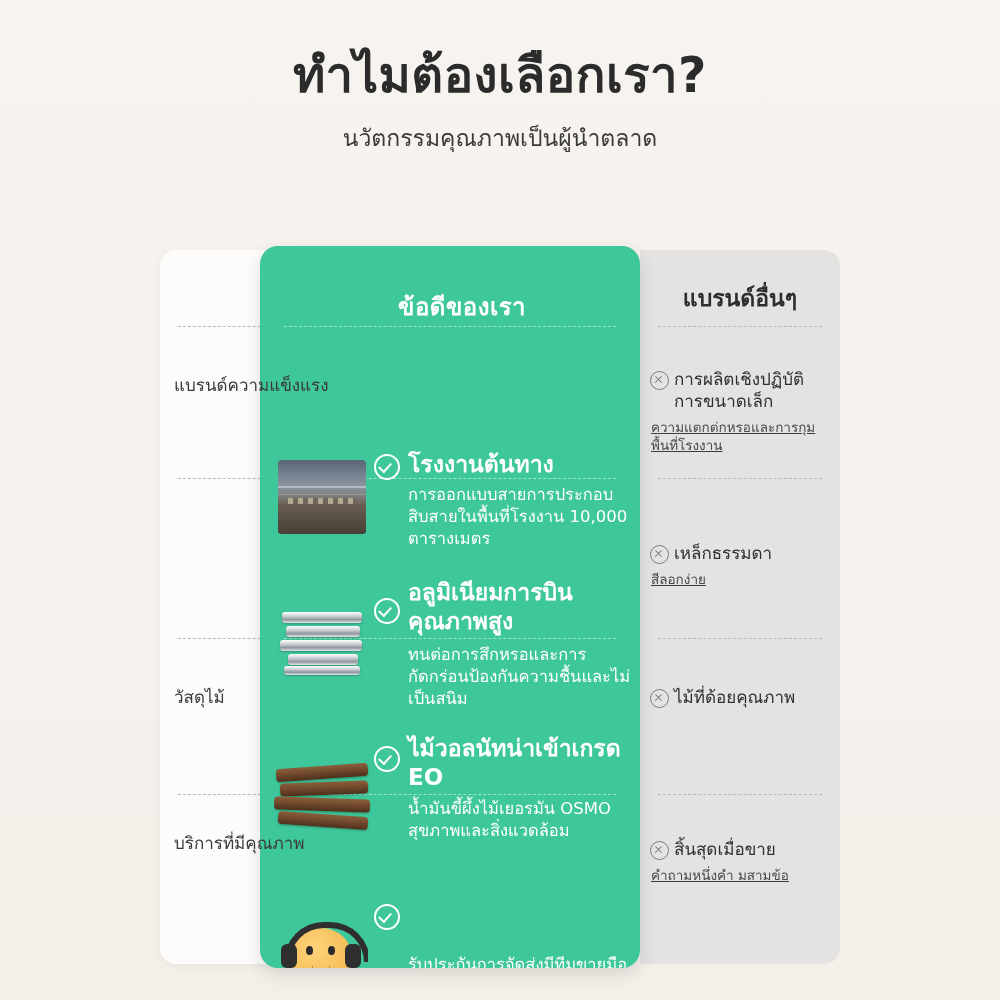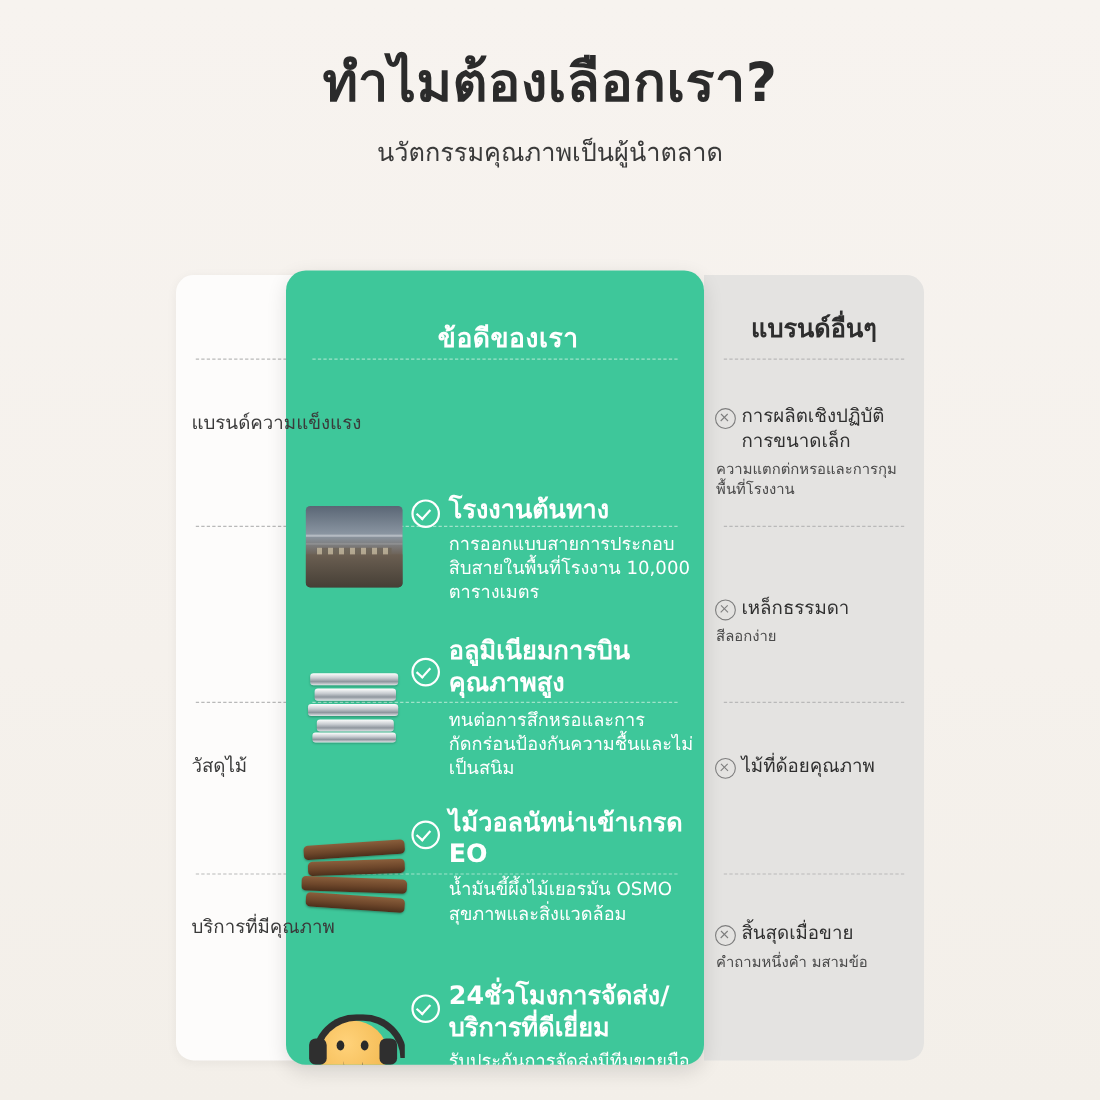--- a/index.html
+++ b/index.html
@@ -119,20 +119,21 @@
     font-size: 17px;
     color: #3a3a3a;
     line-height: 1.35;
   }
   
   .rcell {
     position: absolute;
     left: 490px;
     width: 186px;
     color: #3c3c3c;
+    text-decoration: underline;
   }
   .rcell .x {
     display: inline-block;
     vertical-align: top;
     width: 17px;
     height: 17px;
     border: 1.4px solid #7d7d7d;
     border-radius: 50%;
     margin-right: 5px;
     position: relative;
@@ -385,21 +386,20 @@
           <div class="eye l"></div>
             <div class="eye r"></div>
           <div class="mouth"></div>
           <div class="band"></div>
           <div class="earcup l"></div>
             <div class="earcup r"></div>
           <div class="mic"></div>
 
         </div>
         <div class="check" style="top:578px"></div>
-        <div class="ctitle" style="top:566px">24ชั่วโมงการจัดส่ง/บริการที่ดีเยี่ยม</div>
         <div class="cdesc" style="top:628px">รับประกันการจัดส่งมีทีมขายมืออาชีพเพื่อให้บรรลุการต่อนรับแบบหนึ่งต่อหนึ่งไม่ต้องกังวลหลังการขาย</div>
       </div>
     </div>
 
     <div class="right-head">แบรนด์อื่นๆ</div>
 
     <div class="lbl" style="top:128px">แบรนด์ความแข็งแรง</div>
     <div class="lbl" style="top:440px">วัสดุไม้</div>
     <div class="lbl" style="top:586px">บริการที่มีคุณภาพ</div>
 

